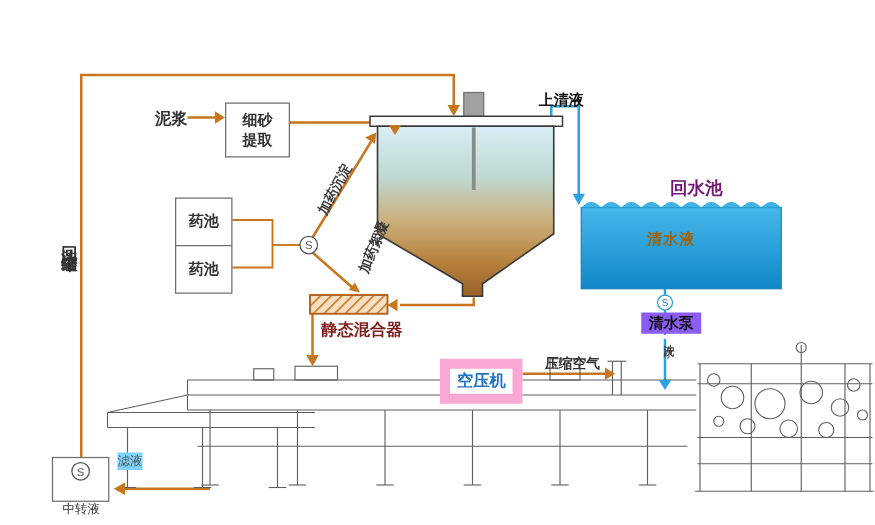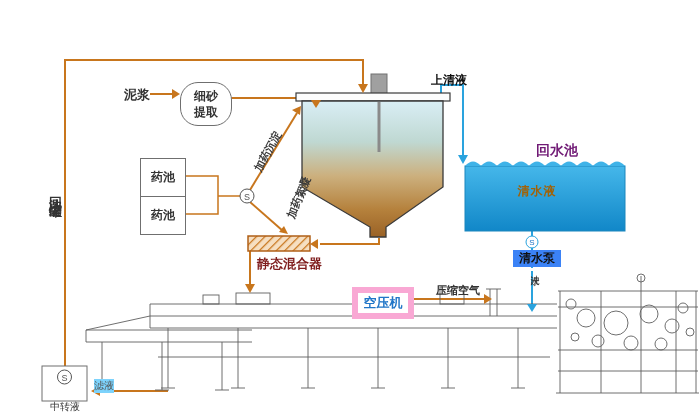--- a/index.html
+++ b/index.html
@@ -6,41 +6,41 @@
   #stage{position:relative;width:700px;height:420px;background:#fff;overflow:hidden;
          font-family:"Liberation Sans","DejaVu Sans",sans-serif;}
   #flow-svg{position:absolute;left:0;top:0;}
   .lbl{position:absolute;color:#222;white-space:nowrap;}
   #title{left:10px;top:8px;font-size:19px;font-weight:800;color:#0d0d0d;
          border-left:5px solid #0d0d0d;padding-left:5px;letter-spacing:1px;}
   #mud{left:124px;top:86px;font-size:13px;font-weight:bold;color:#333;}
   .box{position:absolute;background:#fff;border:1px solid #6f6f6f;display:flex;
        align-items:center;justify-content:center;text-align:center;color:#333;}
   #fine-sand{left:180px;top:82px;width:50px;height:42px;font-size:12px;font-weight:bold;
-             flex-direction:column;line-height:16px;border-radius:18px;}
+             flex-direction:column;line-height:16px;}
   #chem1{left:140px;top:158px;width:44px;height:37px;font-size:12px;font-weight:bold;}
   #chem2{left:140px;top:196px;width:44px;height:37px;font-size:12px;font-weight:bold;}
   #thickener-lbl{left:338px;top:140px;width:70px;text-align:center;font-size:14px;
                  font-weight:bold;color:#8b3c20;letter-spacing:1px;}
   #supernatant{left:431px;top:72px;font-size:12px;font-weight:bold;color:#101010;}
   #return-pool{left:536px;top:142px;font-size:14px;font-weight:bold;color:#701a75;}
   #clear-water{left:505px;top:183px;width:64px;text-align:center;font-size:12px;
                font-weight:bold;color:#a16207;letter-spacing:1px;}
   #clear-pump{left:513px;top:250px;width:48px;text-align:center;font-size:12px;
-              font-weight:bold;color:#101010;background:#3b82f6;}
+              font-weight:bold;color:#101010;background:#8b5cf6;}
   #flush-water{left:528px;top:268px;font-size:9px;color:#333;background:#fff;
                writing-mode:vertical-rl;letter-spacing:1px;}
   #mixer-lbl{left:257px;top:255px;font-size:13px;font-weight:bold;color:#7f1d1d;}
   #ret-conc{left:46px;top:186px;font-size:13px;font-weight:bold;color:#333;
             writing-mode:vertical-rl;letter-spacing:3px;}
-  #air-comp{left:352px;top:287px;width:50px;height:20px;border:6px solid #f9a8d4;
+  #air-comp{left:352px;top:287px;width:50px;height:20px;border:8px solid #f9a8d4;
             color:#2176c7;font-size:13px;font-weight:bold;}
   #comp-air{left:436px;top:283px;font-size:11px;color:#333;font-weight:bold;}
   #transfer-lbl{left:42px;top:400px;width:46px;text-align:center;font-size:10px;color:#333;}
-  #filtrate{left:94px;top:379px;font-size:10px;color:#555;background:#7dd3fc;}
+  #filtrate{left:94px;top:362px;font-size:10px;color:#555;background:#7dd3fc;}
   .rot{position:absolute;width:54px;text-align:center;font-size:11px;font-weight:bold;
        color:#3a3a3a;transform-origin:center;}
   #dose-sed{left:241px;top:144px;transform:rotate(-62deg);}
   #dose-floc{left:272px;top:190px;transform:rotate(-68deg);}
 </style>
 </head>
 <body>
 
 <div id="stage">
 

